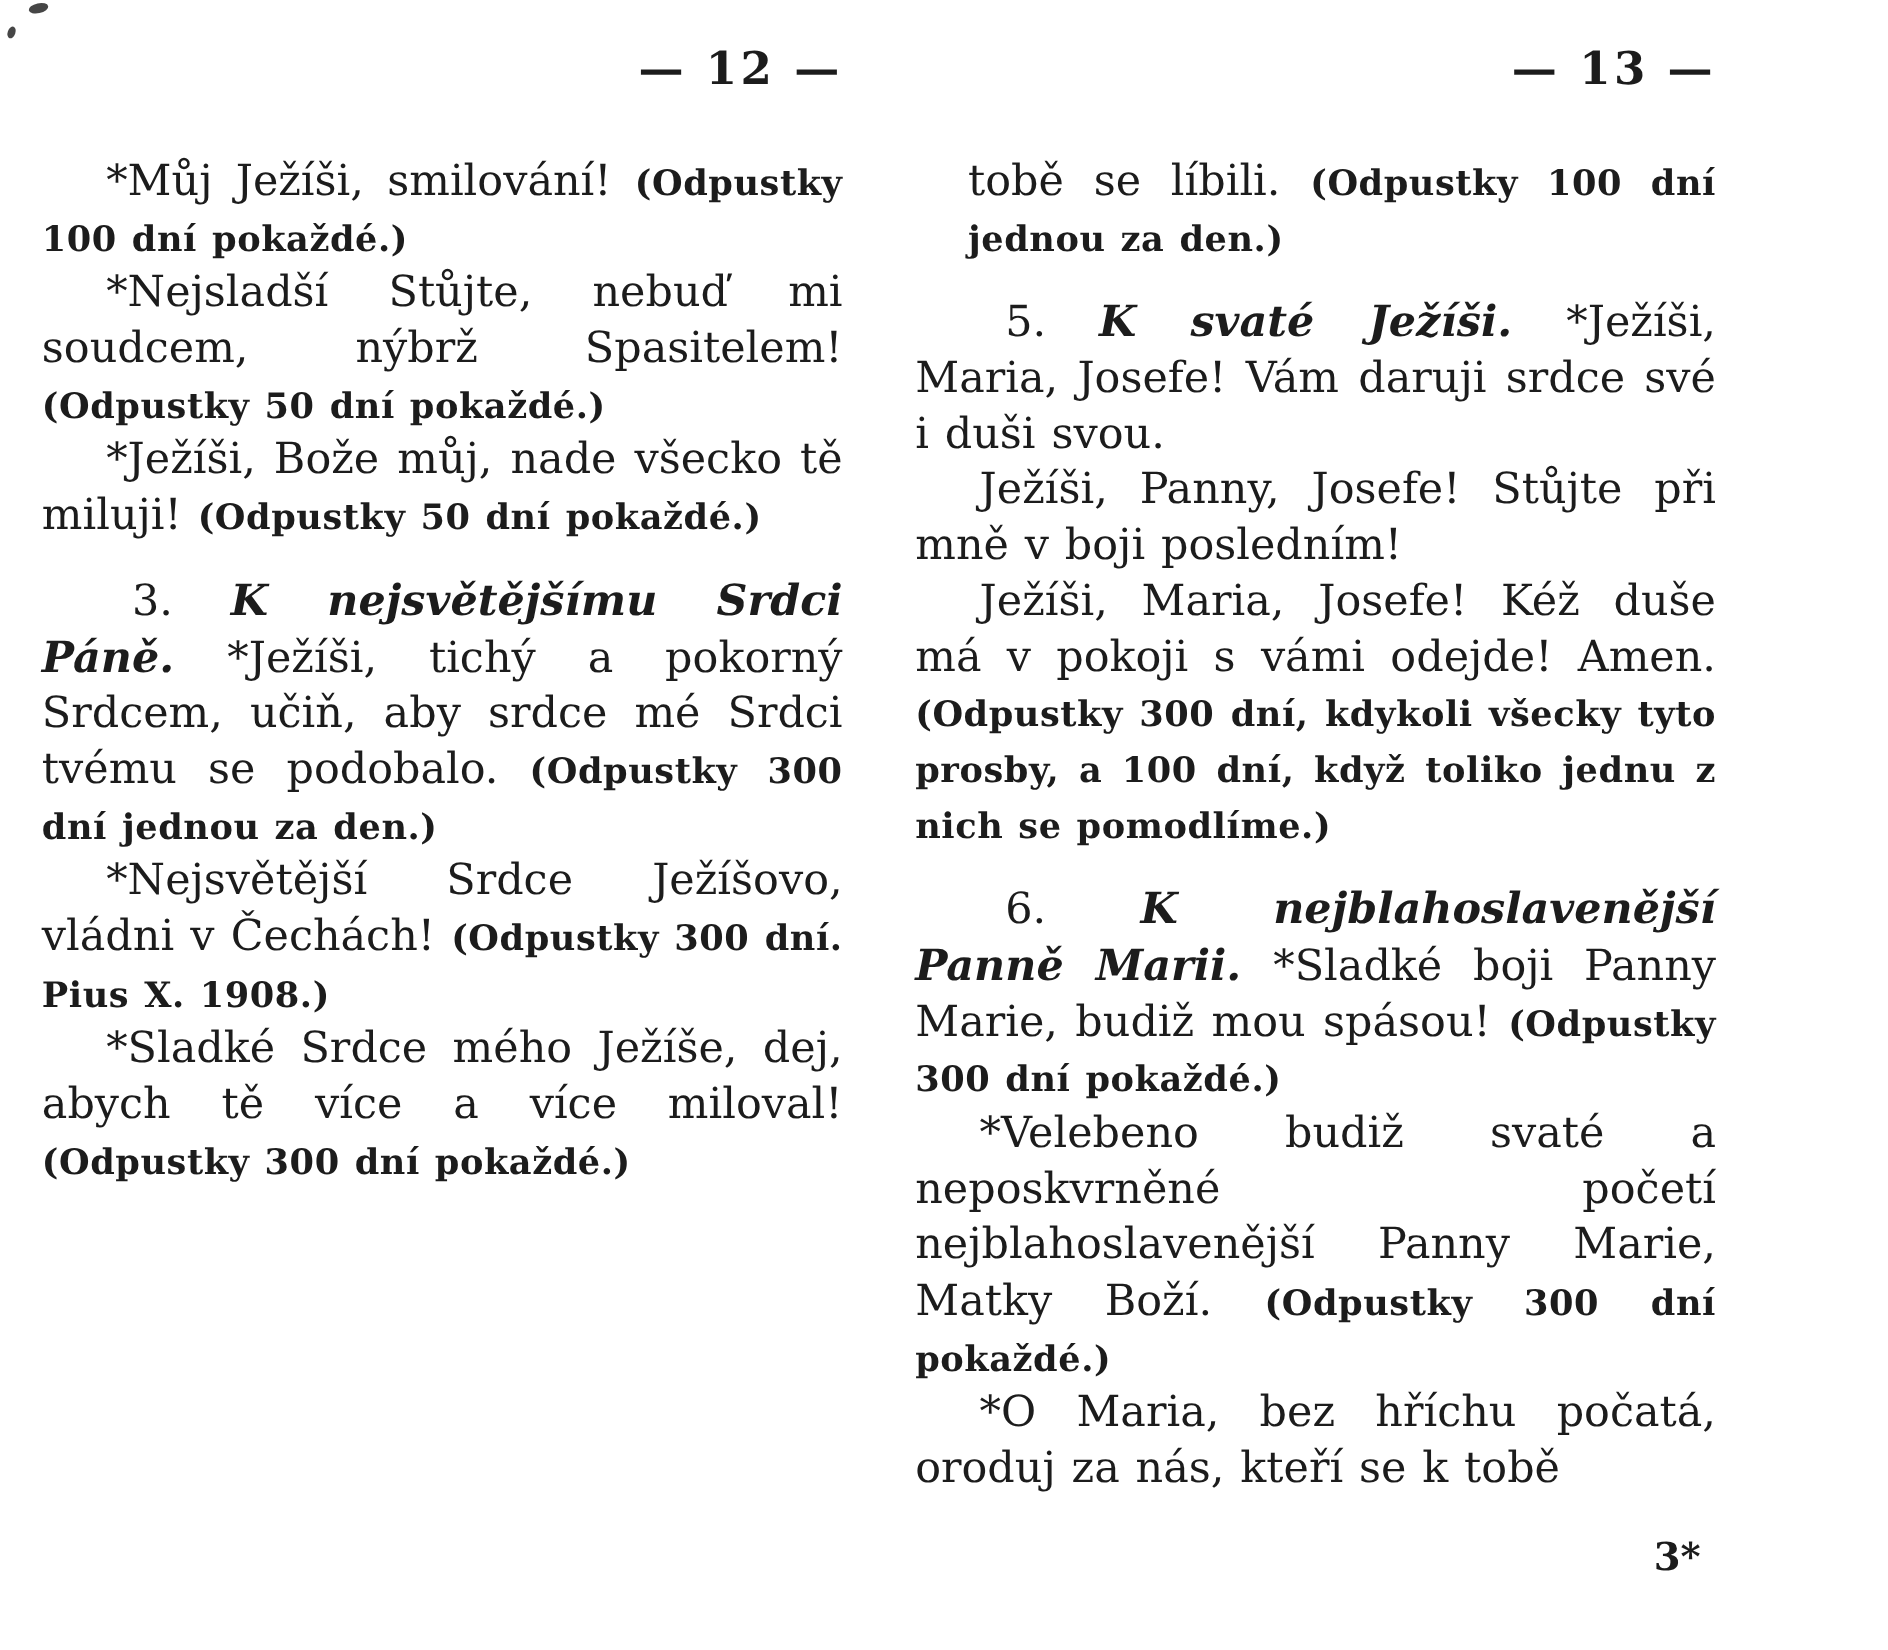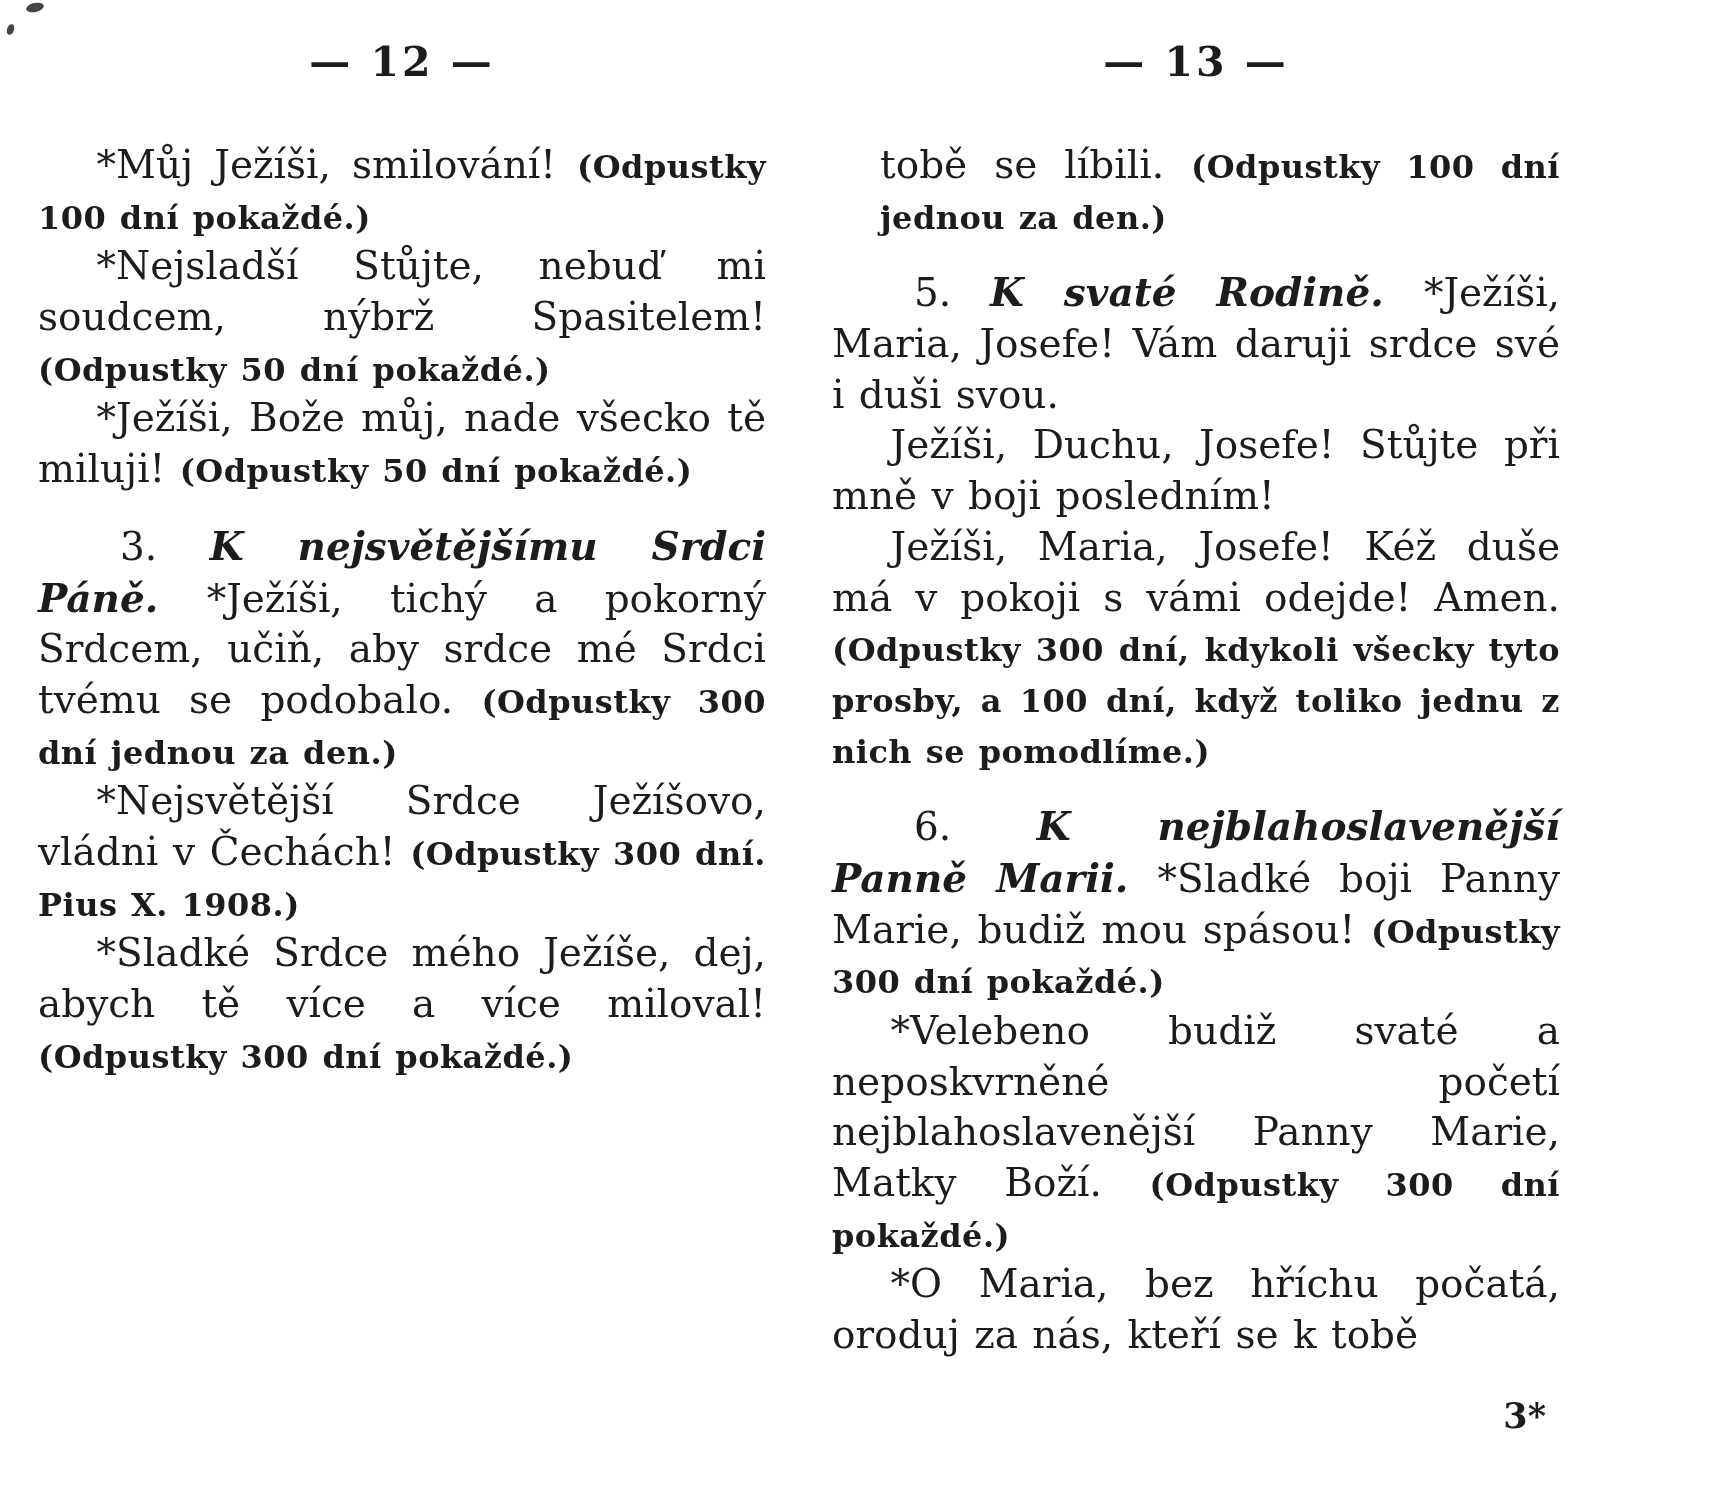--- a/index.html
+++ b/index.html
@@ -22,21 +22,21 @@
     box-sizing: border-box;
     height: 100%;
     position: relative;
   }
   .page {
     width: 728px;
     position: relative;
     height: 1450px;
   }
   .page-header {
-    text-align: center;
+    text-align: right;
     font-weight: 700;
     font-size: 41px;
     letter-spacing: 3px;
     margin: 16px 0 54px 0;
   }
   .paragraphs {
     font-size: 39px;
     line-height: 1.3;
     text-align: justify;
     hyphens: auto;
@@ -93,22 +93,22 @@
         <p class="para indent-2 space-before"><span class="seg-normal">3. </span><span class="seg-title">K nejsvětějšímu Srdci Páně. </span><span class="seg-normal">*Ježíši, tichý a pokorný Srdcem, učiň, aby srdce mé Srdci tvému se podobalo. </span><span class="seg-note">(Odpustky 300 dní jednou za den.)</span></p>
         <p class="para indent-1"><span class="seg-normal">*Nejsvětější Srdce Ježíšovo, vládni v Čechách! </span><span class="seg-note">(Odpustky 300 dní. Pius X. 1908.)</span></p>
         <p class="para indent-1"><span class="seg-normal">*Sladké Srdce mého Ježíše, dej, abych tě více a více miloval! </span><span class="seg-note">(Odpustky 300 dní pokaždé.)</span></p>
       </div>
   </div>
 
   <div class="page">
     <div class="page-header">— 13 —</div>
     <div class="paragraphs">
         <p class="para indent-0"><span class="seg-normal">tobě se líbili. </span><span class="seg-note">(Odpustky 100 dní jednou za den.)</span></p>
-        <p class="para indent-2 space-before"><span class="seg-normal">5. </span><span class="seg-title">K svaté Rodině. </span><span class="seg-normal">*Ježíši, Maria, Josefe! Vám daruji srdce své i duši svou.</span></p>
-        <p class="para indent-1"><span class="seg-normal">Ježíši, Duchu, Josefe! Stůjte při mně v boji posledním!</span></p>
+        <p class="para indent-2 space-before"><span class="seg-normal">5. </span><span class="seg-title">K svaté Ježíši. </span><span class="seg-normal">*Ježíši, Maria, Josefe! Vám daruji srdce své i duši svou.</span></p>
+        <p class="para indent-1"><span class="seg-normal">Ježíši, Panny, Josefe! Stůjte při mně v boji posledním!</span></p>
         <p class="para indent-1"><span class="seg-normal">Ježíši, Maria, Josefe! Kéž duše má v pokoji s vámi odejde! Amen. </span><span class="seg-note">(Odpustky 300 dní, kdykoli všecky tyto prosby, a 100 dní, když toliko jednu z nich se pomodlíme.)</span></p>
         <p class="para indent-2 space-before"><span class="seg-normal">6. </span><span class="seg-title">K nejblahoslavenější Panně Marii. </span><span class="seg-normal">*Sladké boji Panny Marie, budiž mou spásou! </span><span class="seg-note">(Odpustky 300 dní pokaždé.)</span></p>
         <p class="para indent-1"><span class="seg-normal">*Velebeno budiž svaté a neposkvrněné početí nejblahoslavenější Panny Marie, Matky Boží. </span><span class="seg-note">(Odpustky 300 dní pokaždé.)</span></p>
         <p class="para indent-1"><span class="seg-normal">*O Maria, bez hříchu počatá, oroduj za nás, kteří se k tobě</span></p>
       </div>
     <div class="signature-mark">3*</div>
   </div>
 
 </div>
 

